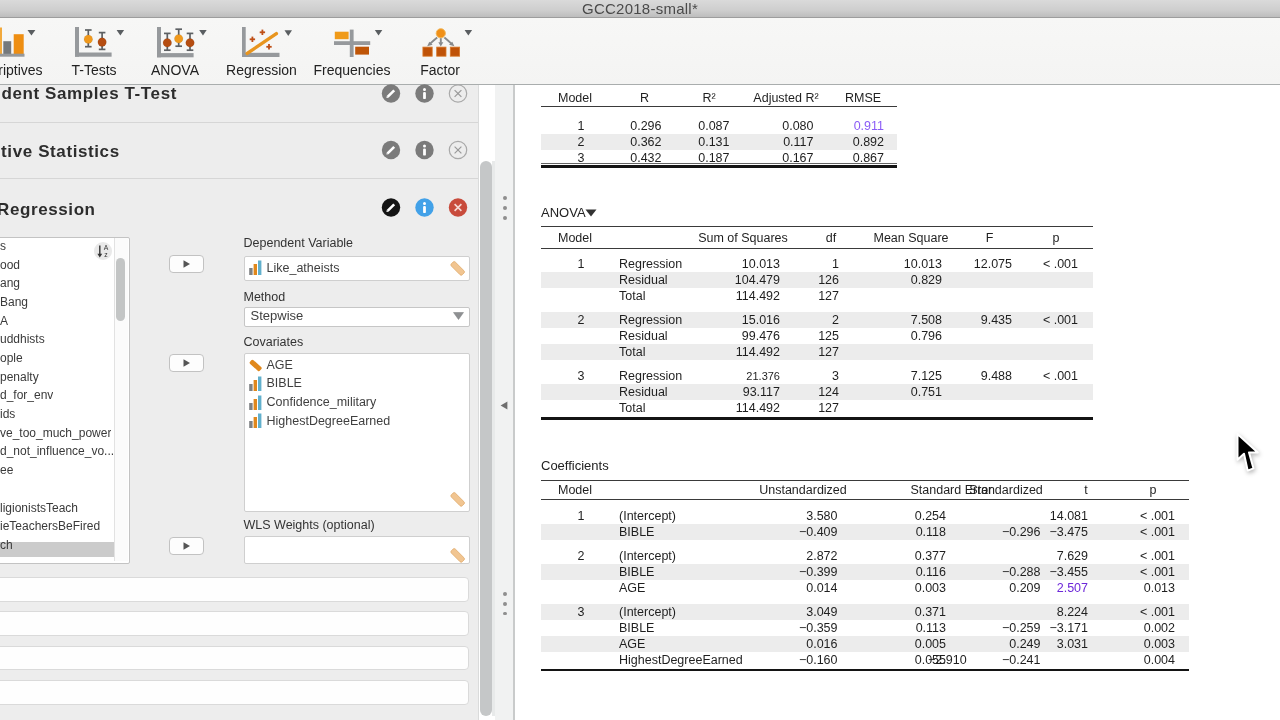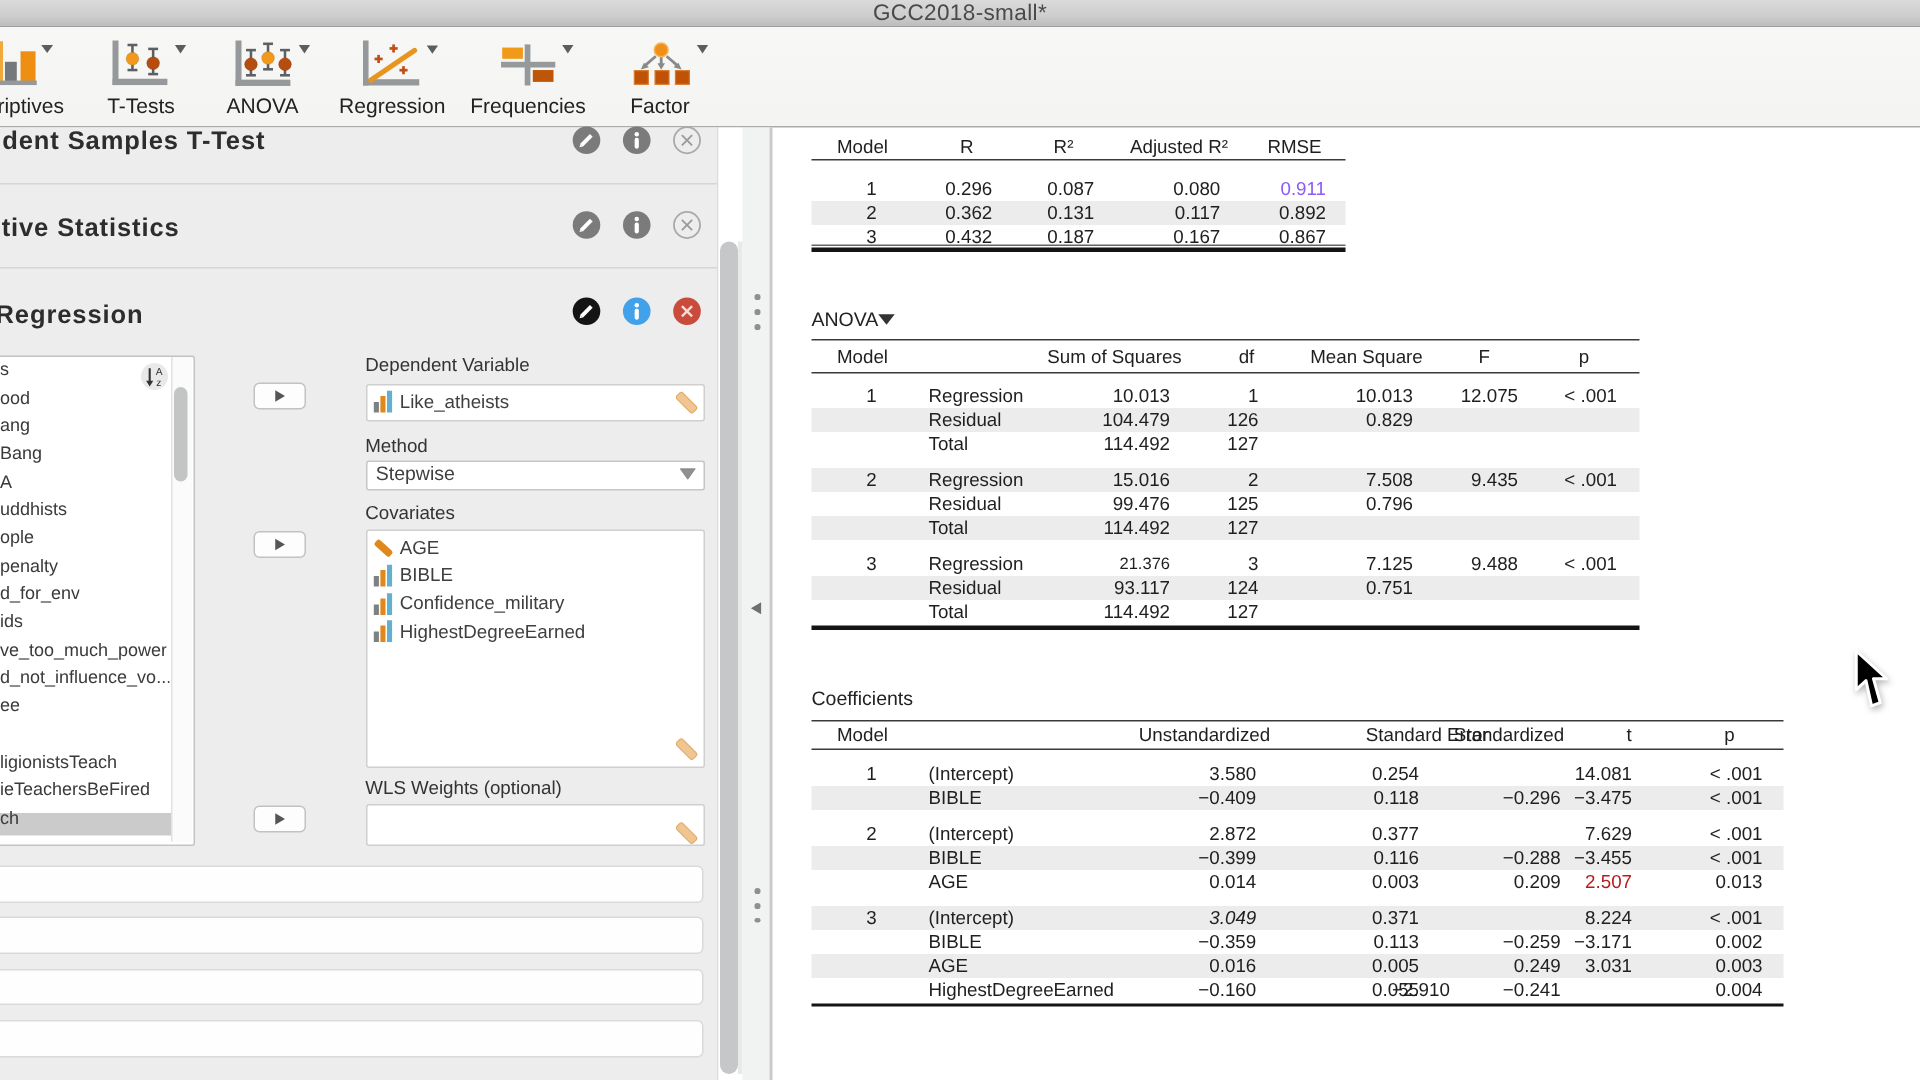--- a/index.html
+++ b/index.html
@@ -347,26 +347,26 @@
 <span class="t" style="font-size:12.5px;line-height:16px;color:#1f1f1f;left:619px;top:564px;">BIBLE</span>
 <span class="t" style="font-size:12.5px;line-height:16px;color:#1f1f1f;left:677.5px;top:564px;width:160px;text-align:right;">−0.399</span>
 <span class="t" style="font-size:12.5px;line-height:16px;color:#1f1f1f;left:786px;top:564px;width:160px;text-align:right;">0.116</span>
 <span class="t" style="font-size:12.5px;line-height:16px;color:#1f1f1f;left:880.5px;top:564px;width:160px;text-align:right;">−0.288</span>
 <span class="t" style="font-size:12.5px;line-height:16px;color:#1f1f1f;left:928px;top:564px;width:160px;text-align:right;">−3.455</span>
 <span class="t" style="font-size:12.5px;line-height:16px;color:#1f1f1f;left:1015px;top:564px;width:160px;text-align:right;">&lt; .001</span>
 <span class="t" style="font-size:12.5px;line-height:16px;color:#1f1f1f;left:619px;top:580px;">AGE</span>
 <span class="t" style="font-size:12.5px;line-height:16px;color:#1f1f1f;left:677.5px;top:580px;width:160px;text-align:right;">0.014</span>
 <span class="t" style="font-size:12.5px;line-height:16px;color:#1f1f1f;left:786px;top:580px;width:160px;text-align:right;">0.003</span>
 <span class="t" style="font-size:12.5px;line-height:16px;color:#1f1f1f;left:880.5px;top:580px;width:160px;text-align:right;">0.209</span>
-<span class="t" style="font-size:12.5px;line-height:16px;color:#b91c1c;left:928px;top:580px;width:160px;text-align:right;">2.507</span>
+<span class="t" style="font-size:12.5px;line-height:16px;color:#6d28d9;left:928px;top:580px;width:160px;text-align:right;">2.507</span>
 <span class="t" style="font-size:12.5px;line-height:16px;color:#1f1f1f;left:1015px;top:580px;width:160px;text-align:right;">0.013</span>
 <div class="a" style="left:541px;top:604px;width:648px;height:16px;background:#ececec;"></div>
 <span class="t" style="font-size:12.5px;line-height:16px;color:#1f1f1f;left:561.0px;top:604px;width:40px;text-align:center;">3</span>
 <span class="t" style="font-size:12.5px;line-height:16px;color:#1f1f1f;left:619px;top:604px;">(Intercept)</span>
-<span class="t" style="font-size:12.5px;line-height:16px;color:#1f1f1f;left:677.5px;top:604px;width:160px;text-align:right;font-style:italic;">3.049</span>
+<span class="t" style="font-size:12.5px;line-height:16px;color:#1f1f1f;left:677.5px;top:604px;width:160px;text-align:right;">3.049</span>
 <span class="t" style="font-size:12.5px;line-height:16px;color:#1f1f1f;left:786px;top:604px;width:160px;text-align:right;">0.371</span>
 <span class="t" style="font-size:12.5px;line-height:16px;color:#1f1f1f;left:928px;top:604px;width:160px;text-align:right;">8.224</span>
 <span class="t" style="font-size:12.5px;line-height:16px;color:#1f1f1f;left:1015px;top:604px;width:160px;text-align:right;">&lt; .001</span>
 <span class="t" style="font-size:12.5px;line-height:16px;color:#1f1f1f;left:619px;top:620px;">BIBLE</span>
 <span class="t" style="font-size:12.5px;line-height:16px;color:#1f1f1f;left:677.5px;top:620px;width:160px;text-align:right;">−0.359</span>
 <span class="t" style="font-size:12.5px;line-height:16px;color:#1f1f1f;left:786px;top:620px;width:160px;text-align:right;">0.113</span>
 <span class="t" style="font-size:12.5px;line-height:16px;color:#1f1f1f;left:880.5px;top:620px;width:160px;text-align:right;">−0.259</span>
 <span class="t" style="font-size:12.5px;line-height:16px;color:#1f1f1f;left:928px;top:620px;width:160px;text-align:right;">−3.171</span>
 <span class="t" style="font-size:12.5px;line-height:16px;color:#1f1f1f;left:1015px;top:620px;width:160px;text-align:right;">0.002</span>
 <div class="a" style="left:541px;top:636px;width:648px;height:16px;background:#ececec;"></div>

